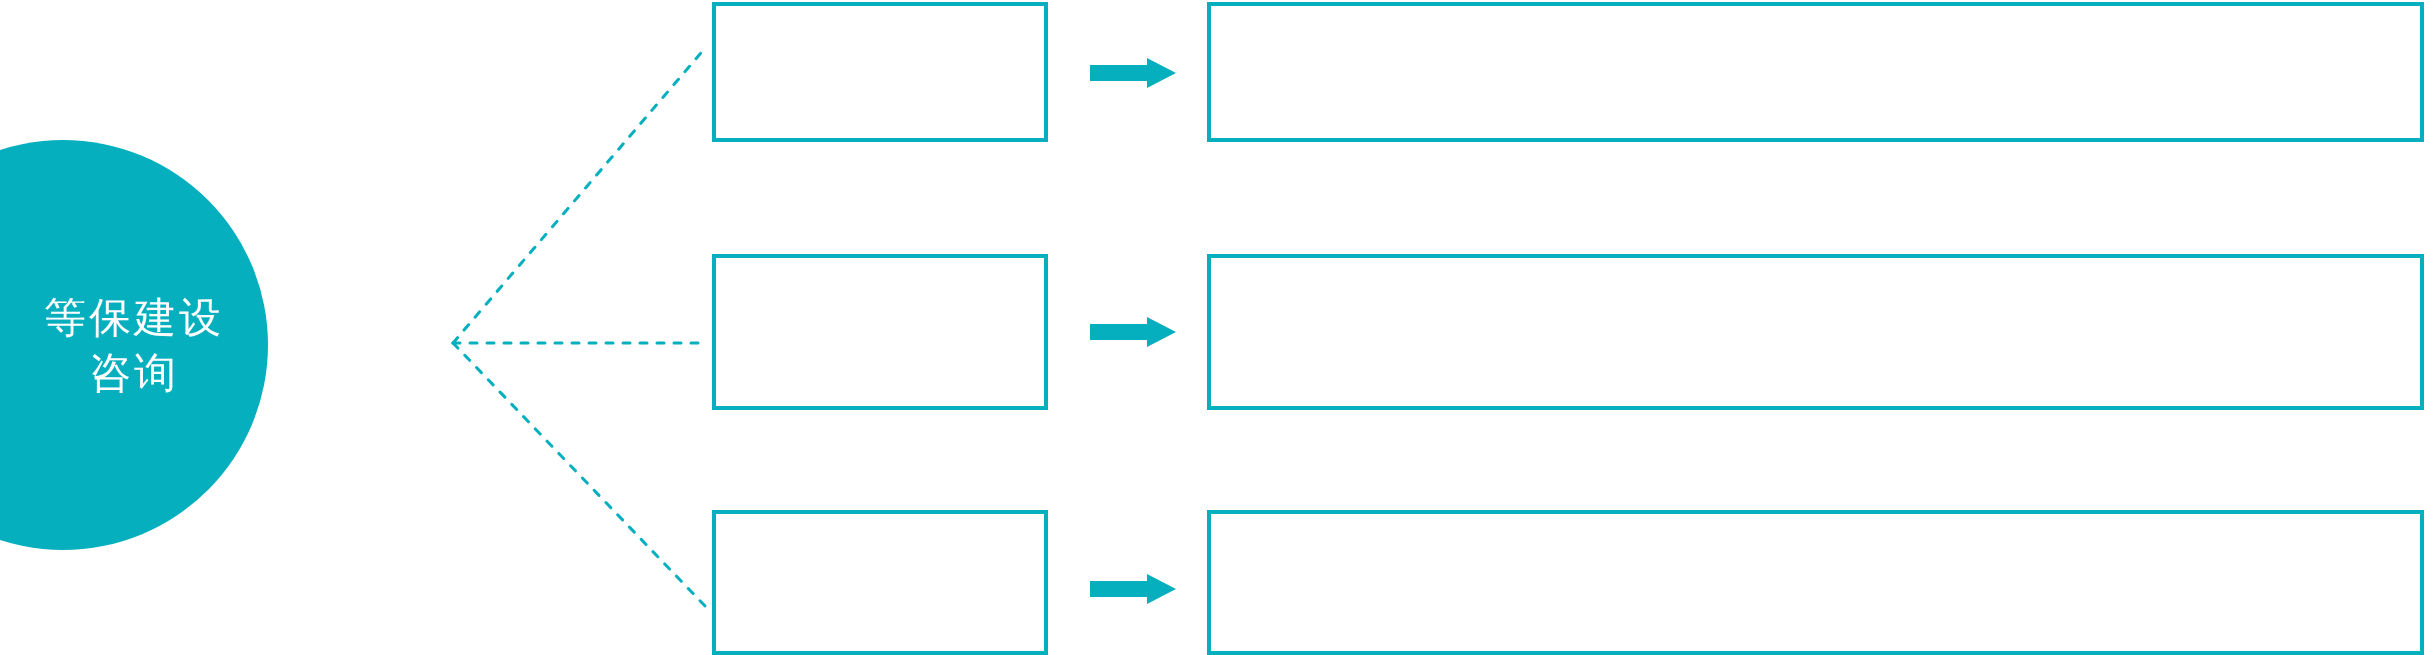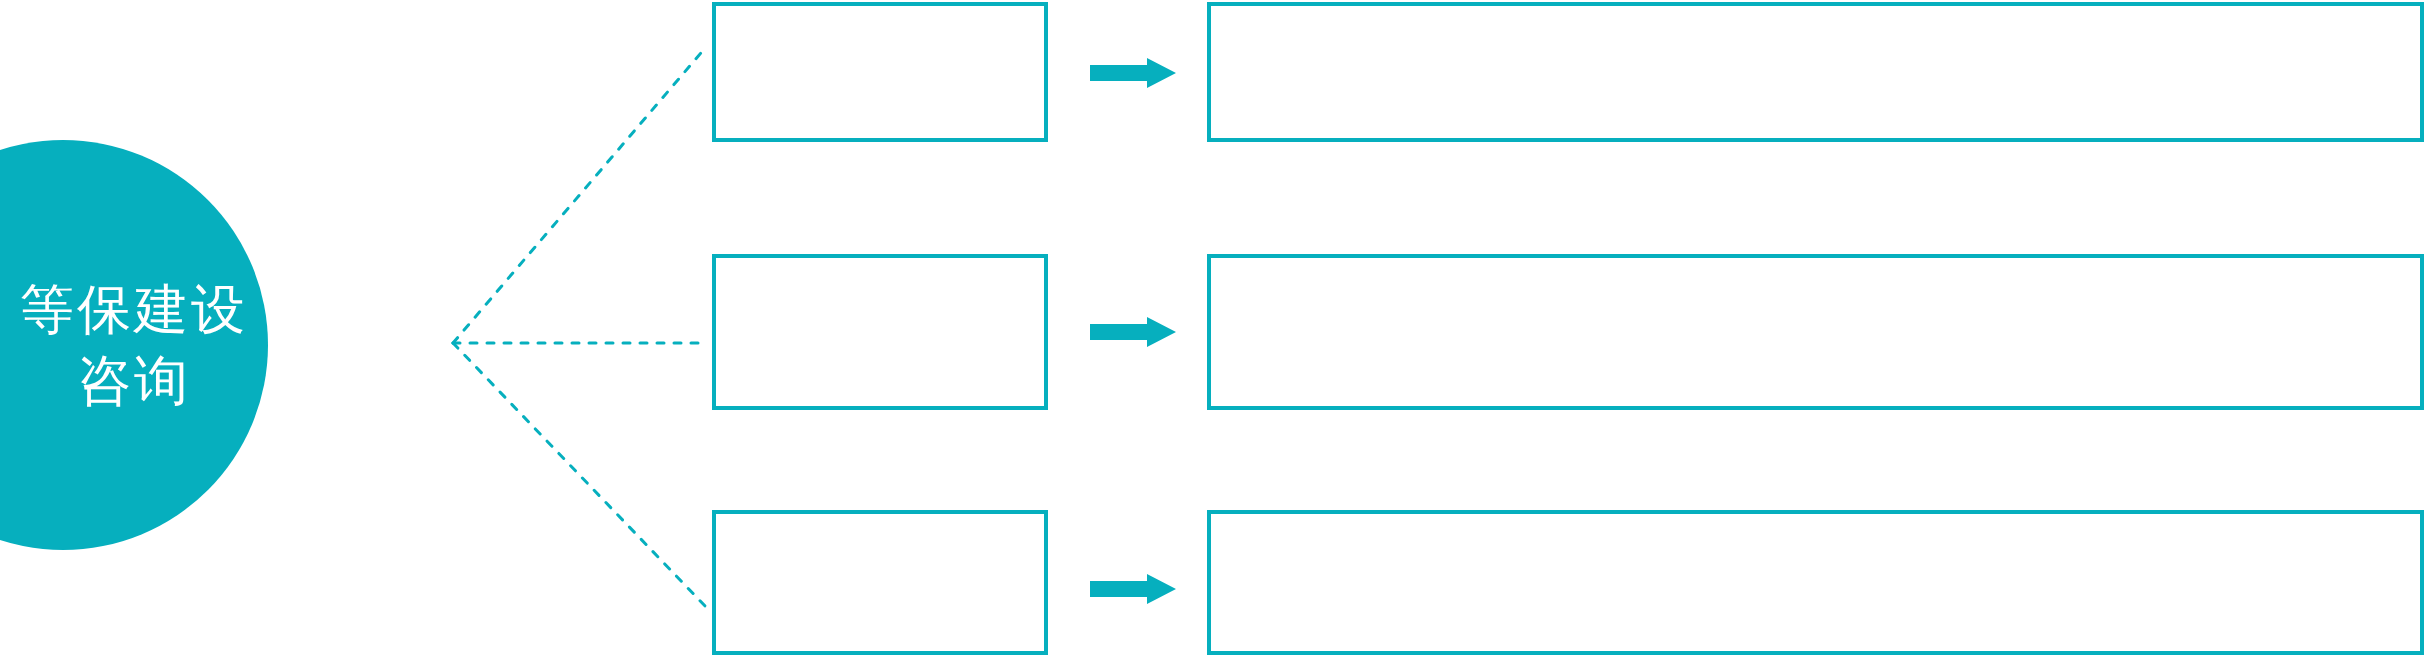--- a/index.html
+++ b/index.html
@@ -29,21 +29,21 @@
     background: #06AFBE;
     display: flex;
     flex-direction: column;
     align-items: center;
     justify-content: center;
     box-sizing: border-box;
     padding-left: 142px;
   }
   .hub-label {
     color: #ffffff;
-    font-size: 54px;
+    font-size: 42px;
     line-height: 1.32;
     letter-spacing: 3px;
     text-align: center;
     white-space: nowrap;
     font-weight: 400;
   }
   
   .connector-layer {
     position: absolute;
     left: 0;

